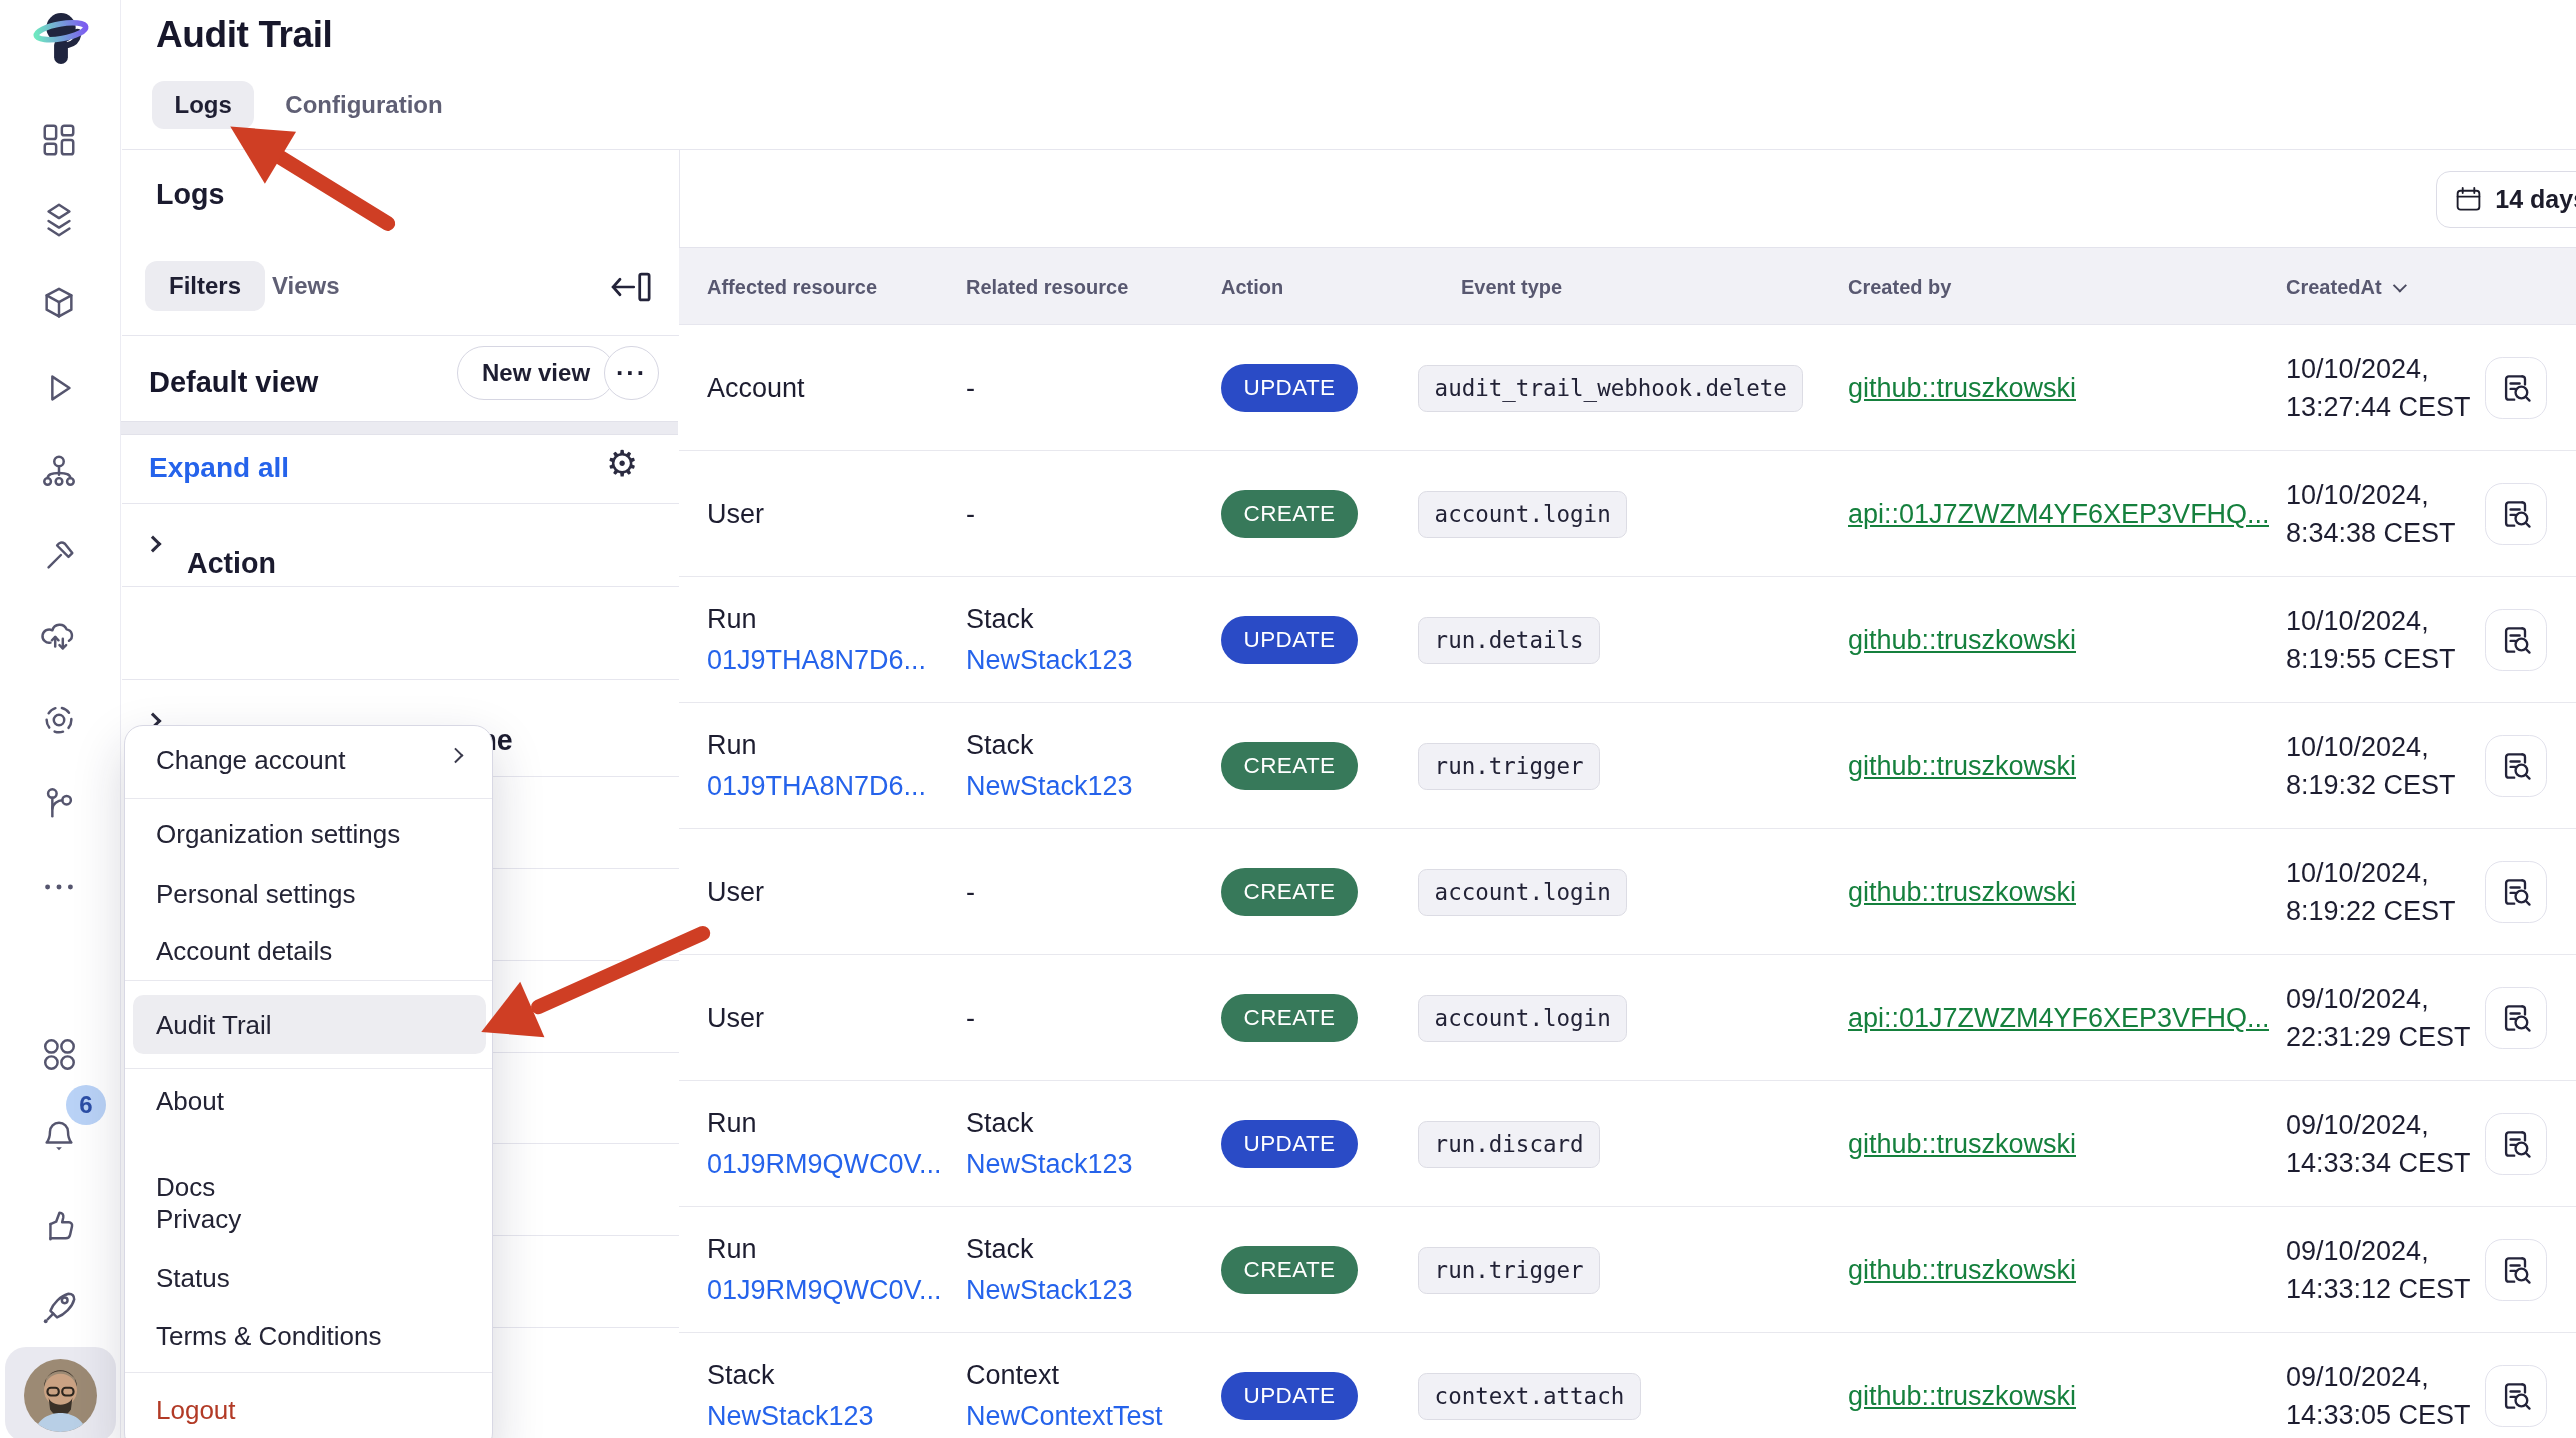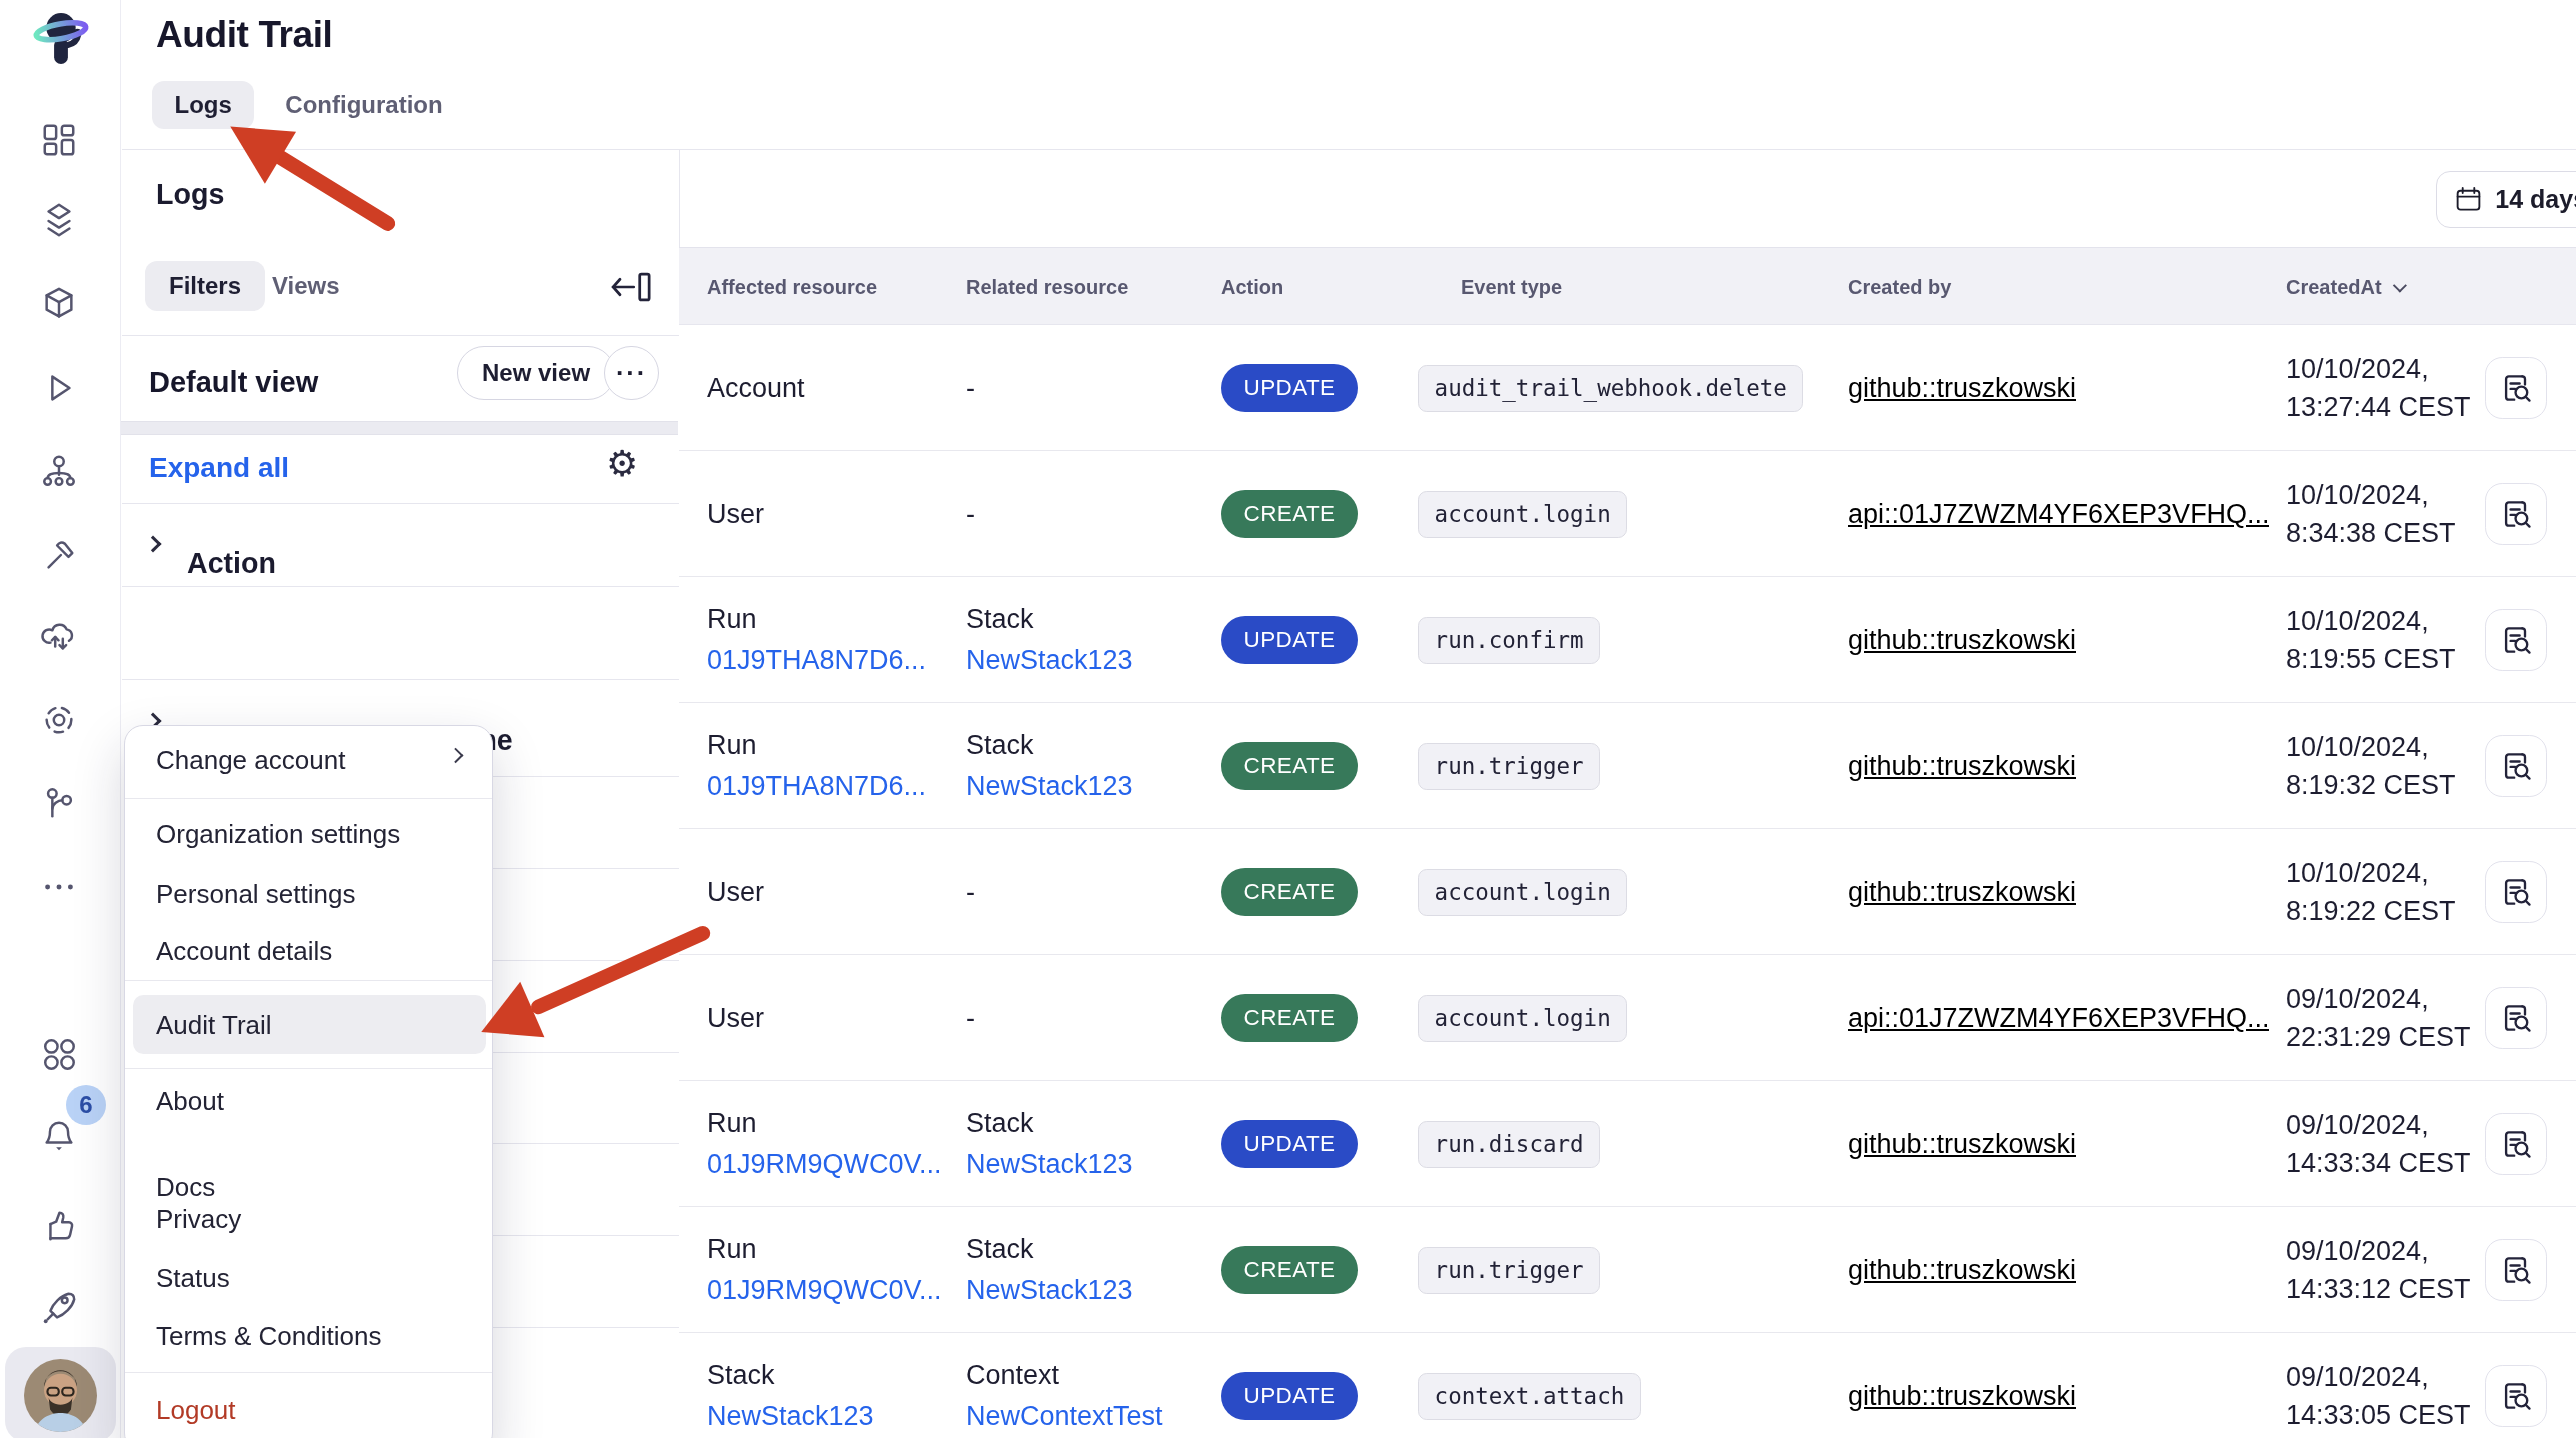--- a/index.html
+++ b/index.html
@@ -49,21 +49,21 @@
   .rows { position:absolute; left:679px; top:325px; right:0; bottom:0; overflow:hidden; }
   .trow { position:relative; height:126px; border-bottom:0.9px solid #e8e8ee; background:#fff; }
   .cell { position:absolute; top:0; height:126px; display:flex; flex-direction:column; justify-content:center; gap:10.4px; }
   .res-type { font-size:27px; color:#1d1d30; }
   .res-link { font-size:27px; color:#2563eb; text-decoration:none; cursor:pointer; }
   .res-link:empty { display:none; }
   .badge { display:inline-flex; align-items:center; height:48px; border-radius:24px; padding:0 22.5px; font-size:22.5px; font-weight:400; color:#fff; letter-spacing:0.4px; }
   .badge[data-variant="UPDATE"] { background:#2a4bc6; }
   .badge[data-variant="CREATE"] { background:#37795a; }
   .chip { display:inline-flex; align-items:center; height:47px; border:1.3px solid #dcdce4; border-radius:8.7px; background:#f1f1f6; padding:0 15.6px; font-family:"DejaVu Sans Mono","Liberation Mono",monospace; font-size:22.5px; color:#222236; }
-  .createdby { font-size:27px; color:#000000; text-decoration:underline; cursor:pointer; white-space:nowrap; max-width:421px; overflow:hidden; }
+  .createdby { font-size:27px; color:#15803d; text-decoration:underline; cursor:pointer; white-space:nowrap; max-width:421px; overflow:hidden; }
   .dateline { font-size:27px; color:#1d1d30; line-height:36px; }
   .logview-btn { width:62px; height:62px; border:1.7px solid #e2e2ec; border-radius:17.3px; background:#fff; display:flex; align-items:center; justify-content:center; cursor:pointer; align-self:center; }
   .logview-btn svg { width:36px; height:36px; stroke:#23233a; fill:none; stroke-width:2.6; stroke-linecap:round; stroke-linejoin:round; }
 
   
   .menu { position:absolute; left:124px; top:725px; width:369px; height:727px; background:#fff; border:1.3px solid #d8d8e4; border-radius:19px; box-shadow:0 21px 52px rgba(30,30,60,0.18); z-index:50; }
   .mi { position:absolute; left:31px; font-size:26px; color:#232334; background:none; border:none; cursor:pointer; text-align:left; }
   .mdiv { position:absolute; left:0; width:100%; height:0.9px; background:#e8e8ee; }
   .mi-hl { position:absolute; left:7.8px; top:269px; width:353px; height:59px; background:#ededf1; border-radius:10.4px; }
   .menu-chev { position:absolute; right:31px; top:24px; width:11.3px; height:11.3px; border-top:2.6px solid #3a3a4c; border-right:2.6px solid #3a3a4c; transform:rotate(45deg); }
@@ -365,21 +365,21 @@
         <a class="res-link">01J9THA8N7D6...</a>
       </div>
       <div class="cell" style="left:287px; width:234px;">
         <span class="res-type">Stack</span>
         <a class="res-link">NewStack123</a>
       </div>
       <div class="cell" style="left:542px;">
         <span class="badge" data-variant="UPDATE">UPDATE</span>
       </div>
       <div class="cell" style="left:739px;">
-        <span class="chip">run.confirm</span>
+        <span class="chip">run.details</span>
       </div>
       <div class="cell" style="left:1169px;">
         <a class="createdby">github::truszkowski</a>
       </div>
       <div class="cell" style="left:1607px; gap:1.7px;">
         <span class="dateline">10/10/2024,</span>
         <span class="dateline">8:19:55 CEST</span>
       </div>
       <div class="cell" style="left:1806px;">
         <button class="logview-btn">

